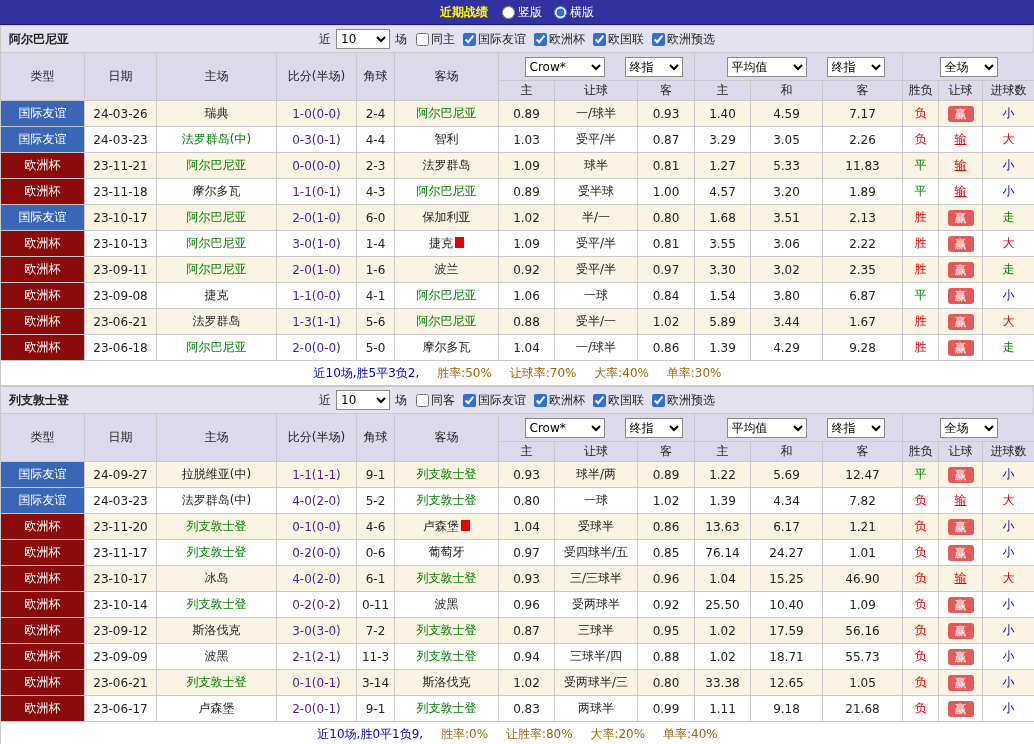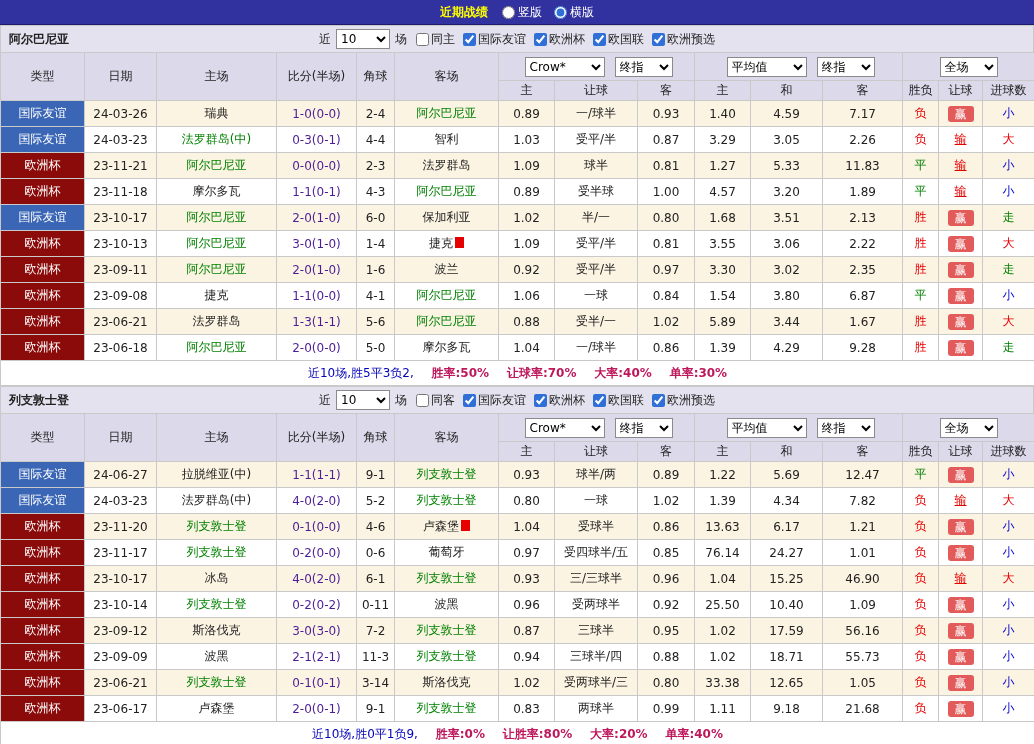--- a/index.html
+++ b/index.html
@@ -27,21 +27,21 @@
   .filters { display: inline-flex; align-items: center; gap: 5px; }
   .cb-wrap { display: inline-flex; gap: 8px; margin-left: 4px; }
   .cb-label { display: inline-flex; align-items: center; gap: 2px; cursor: pointer; }
   .cb-label input { accent-color: #2f6fd6; margin: 0; }
 
   select {
     font-family: inherit; font-size: 12px; height: 20px;
     border: 1px solid #8a8a8a; background: #fff;
   }
   .sel-count { width: 54px; }
-  .sel-wide { width: 80px; margin: 0 7px; }
+  .sel-wide { width: 80px; margin: 0 17px; }
   .sel-mid  { width: 58px; margin: 0 3px; }
 
   table { width: 1034px; border-collapse: collapse; table-layout: fixed; }
   th, td {
     border: 1px solid #c9c9c9; text-align: center; padding: 0 1px;
     overflow: hidden; white-space: nowrap; height: 26px;
   }
   thead th { background: #dbd9ea; font-weight: normal; color: #222; }
   .hrow1 th { height: 28px; }
   .hrow2 th { height: 20px; }
@@ -65,21 +65,21 @@
   .t-green { color: #008000; }
   .t-blue { color: #0000cc; }
   .badge {
     display: inline-block; background: #e25a5a; color: #fff;
     padding: 1px 7px; border-radius: 3px; line-height: 14px; cursor: pointer;
   }
   .lose-link { color: #e60000; text-decoration: underline; cursor: pointer; }
 
   tfoot td { background: #fff; height: 25px; }
   .sum-prefix { color: #0000bb; }
-  .sum-stat { color: #be185d; margin-left: 14px; font-weight: bold; }
+  .sum-stat { color: #a16207; margin-left: 14px; }
 </style>
 </head>
 <body>
 
 <div class="topbar">
   <span class="topbar-title">近期战绩</span>
   <span style="display:inline-flex;gap:12px;align-items:center;">
       <label class="radio-label"><input type="radio" name="layout" style="">竖版</label>
       <label class="radio-label"><input type="radio" name="layout" checked="" style="">横版</label>
     </span>
@@ -395,21 +395,21 @@
         <th>和</th>
         <th>客</th>
         <th>胜负</th>
         <th>让球</th>
         <th>进球数</th>
       </tr>
     </thead>
     <tbody>
         <tr>
           <td class="league lg-blue">国际友谊</td>
-          <td class="date">24-06-27</td>
+          <td class="date">24-09-27</td>
           <td class="teamcell"><span class="team-link">拉脱维亚(中)</span></td>
           <td class="score">1-1(1-1)</td>
           <td class="corner">9-1</td>
           <td class="teamcell"><span class="team-link self">列支敦士登</span></td>
           <td class="odds">0.93</td>
           <td class="odds">球半/两</td>
           <td class="odds">0.89</td>
           <td class="odds">1.22</td>
           <td class="odds">5.69</td>
           <td class="odds">12.47</td>

